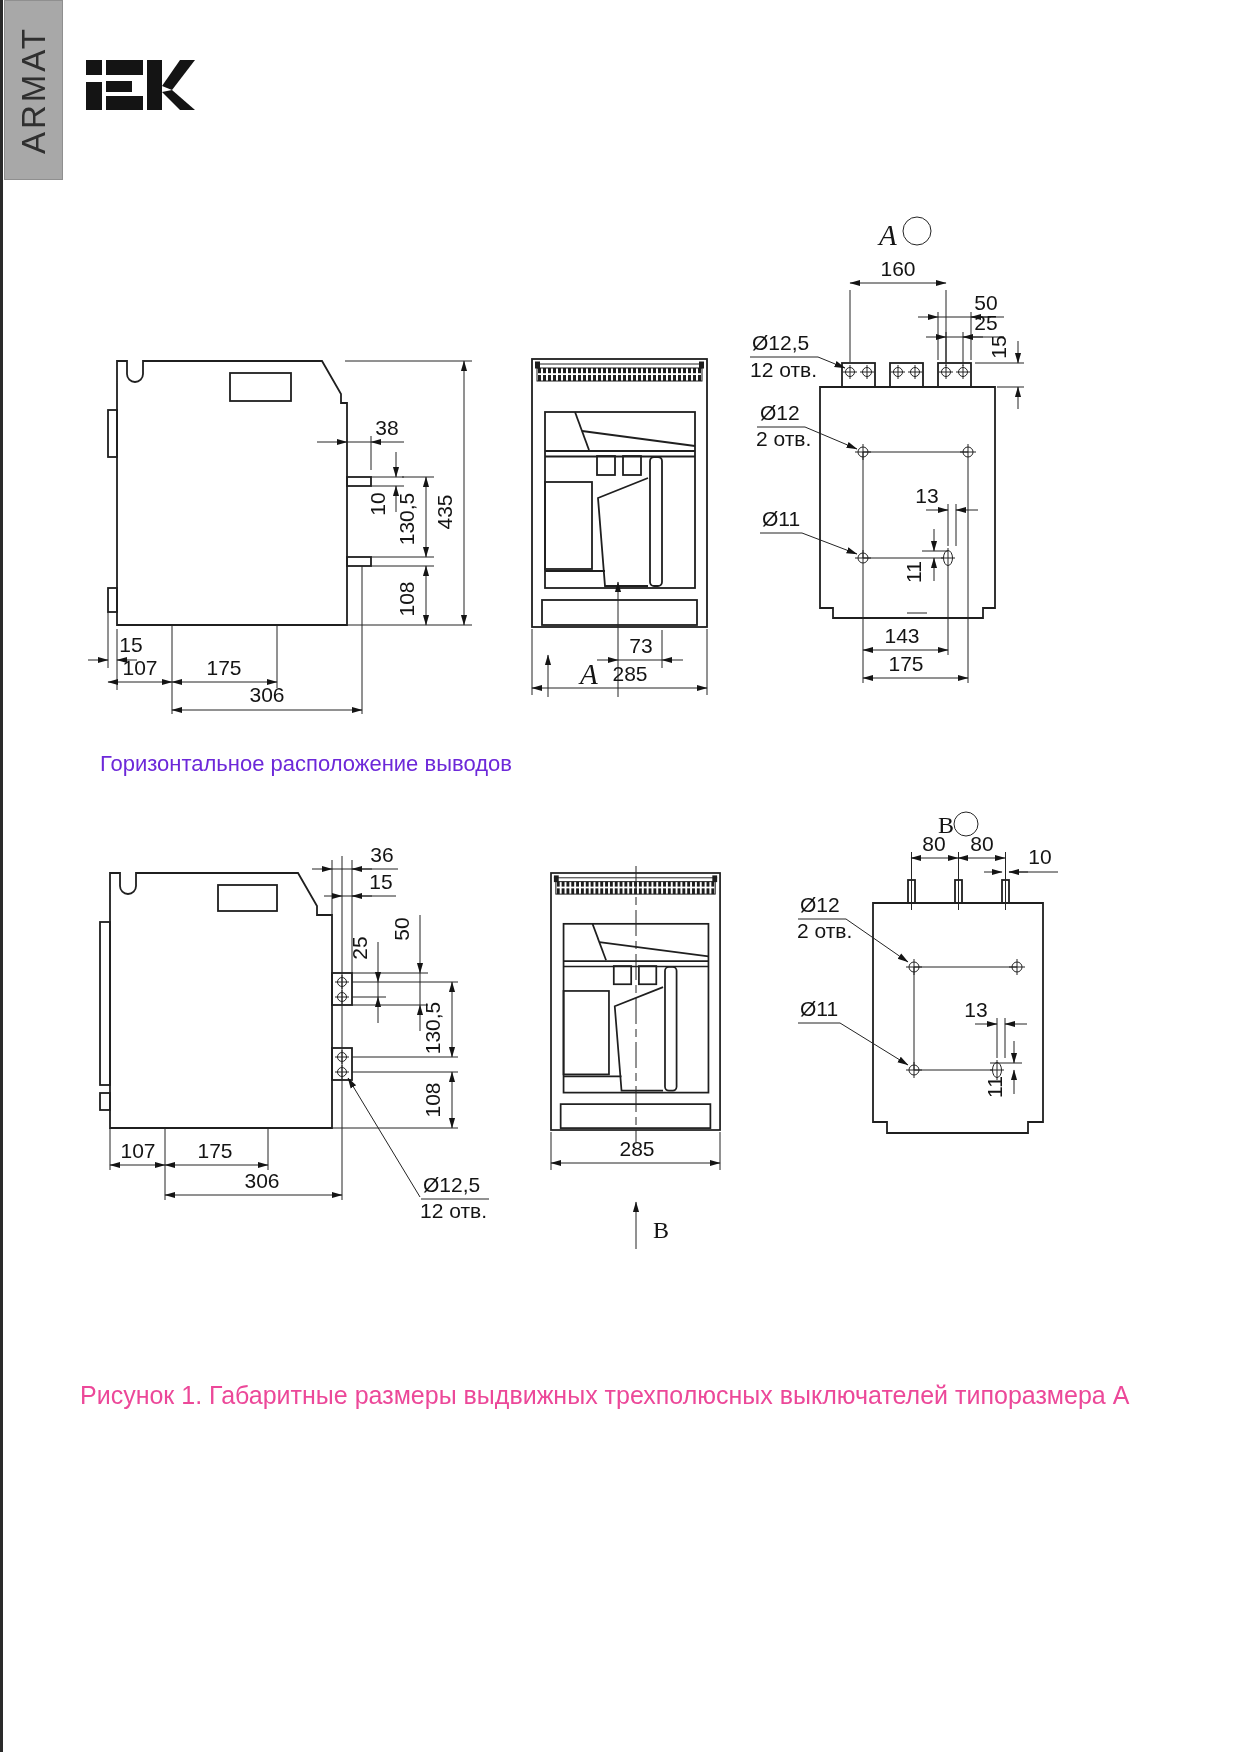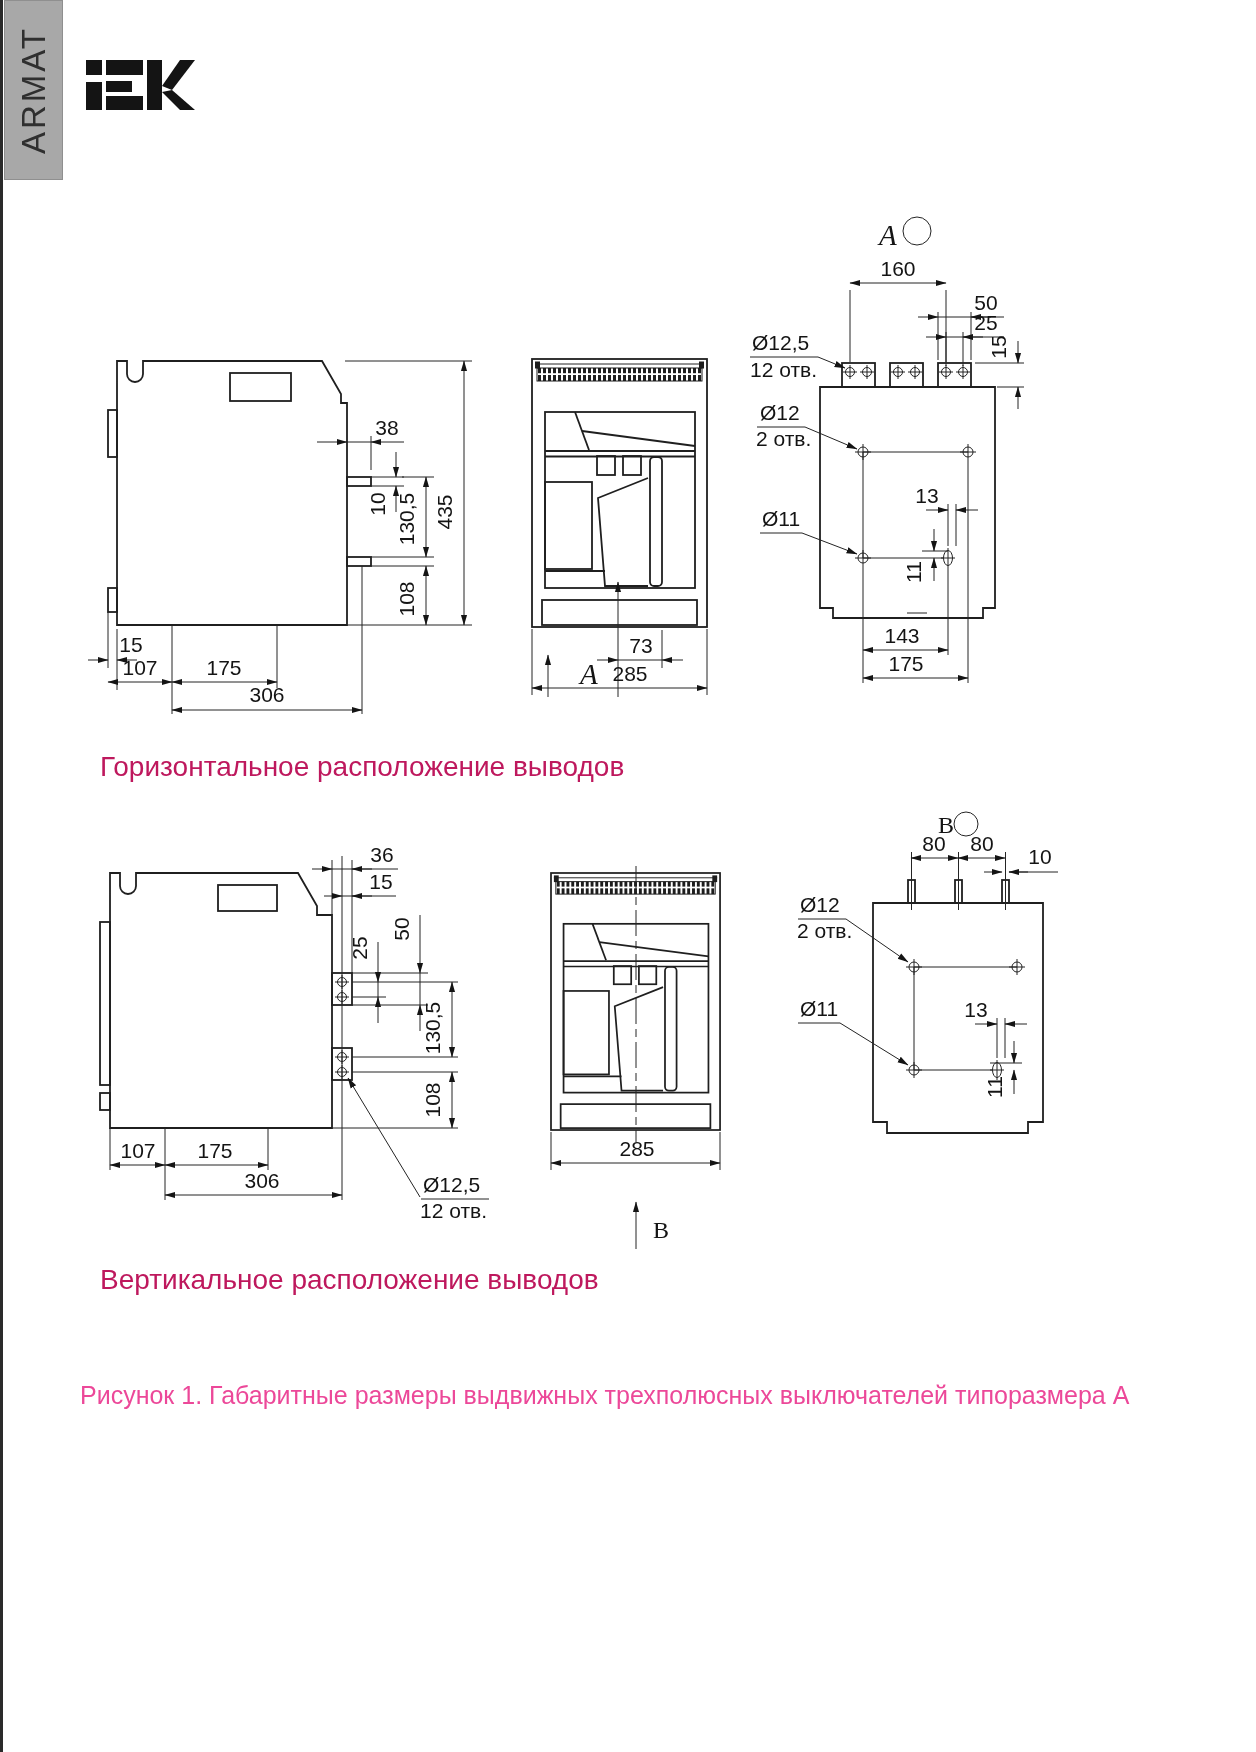--- a/index.html
+++ b/index.html
@@ -3,21 +3,21 @@
 <meta charset="utf-8">
 <style>
   html,body{margin:0;padding:0;background:#e8e8e8;}
   .page{position:relative;width:1256px;height:1752px;background:#ffffff;overflow:hidden;
         font-family:"Liberation Sans",sans-serif;}
   .page-edge{position:absolute;left:0;top:0;width:3px;height:1752px;background:#2a2a2a;}
   .armat-bar{position:absolute;left:4px;top:0;width:57px;height:178px;background:#a8a8a8;
              display:flex;align-items:center;justify-content:center;border:1px solid #8f8f8f;}
   .armat-bar span{writing-mode:vertical-rl;transform:rotate(180deg);font-size:33px;
                   letter-spacing:3px;color:#2f2f2f;}
-  .sec-label{position:absolute;font-size:28px;color:#be185d;white-space:nowrap;}
+  .sec-label{position:absolute;font-size:22px;color:#6d28d9;white-space:nowrap;}
   #lab1{left:100px;top:751px;}
   #lab2{left:100px;top:1264px;}
   .caption{position:absolute;left:80px;top:1381px;font-size:25px;color:#ec4899;white-space:nowrap;}
   svg{position:absolute;left:0;top:0;}
   .o{fill:none;stroke:#1f1f1f;stroke-width:1.8;stroke-linejoin:miter;}
   .t{fill:none;stroke:#242424;stroke-width:1;}
   .d{font-family:"Liberation Sans",sans-serif;font-size:21px;fill:#141414;text-anchor:middle;}
   .lbl{font-family:"Liberation Sans",sans-serif;font-size:21px;fill:#141414;}
   .vlet{font-family:"Liberation Serif",serif;font-style:italic;font-size:29px;fill:#141414;}
   .vletu{font-family:"Liberation Serif",serif;font-size:24px;fill:#141414;}
@@ -25,21 +25,20 @@
 </head>
 <body>
 
 <div class="page">
   <div class="page-edge"></div>
   <div class="armat-bar">
     <span>ARMAT</span>
   </div>
 
   <div class="sec-label" id="lab1">Горизонтальное расположение выводов</div>
-  <div class="sec-label" id="lab2">Вертикальное расположение выводов</div>
   <div class="caption">Рисунок 1. Габаритные размеры выдвижных трехполюсных выключателей типоразмера А</div>
 
   <svg width="1256" height="1752" viewBox="0 0 1256 1752" aria-label="IEK">
     <defs>
       <marker id="ar" viewBox="0 0 10 7" refX="9.5" refY="3.5" markerWidth="11" markerHeight="8" orient="auto-start-reverse" markerUnits="userSpaceOnUse">
         <path d="M0,0.6 L10,3.5 L0,6.4 Z" fill="#141414"></path>
       </marker>
       <pattern id="gr" width="5" height="13" patternUnits="userSpaceOnUse">
         <rect x="1" y="0" width="3" height="13" fill="#1d1d1d"></rect>
       </pattern>

